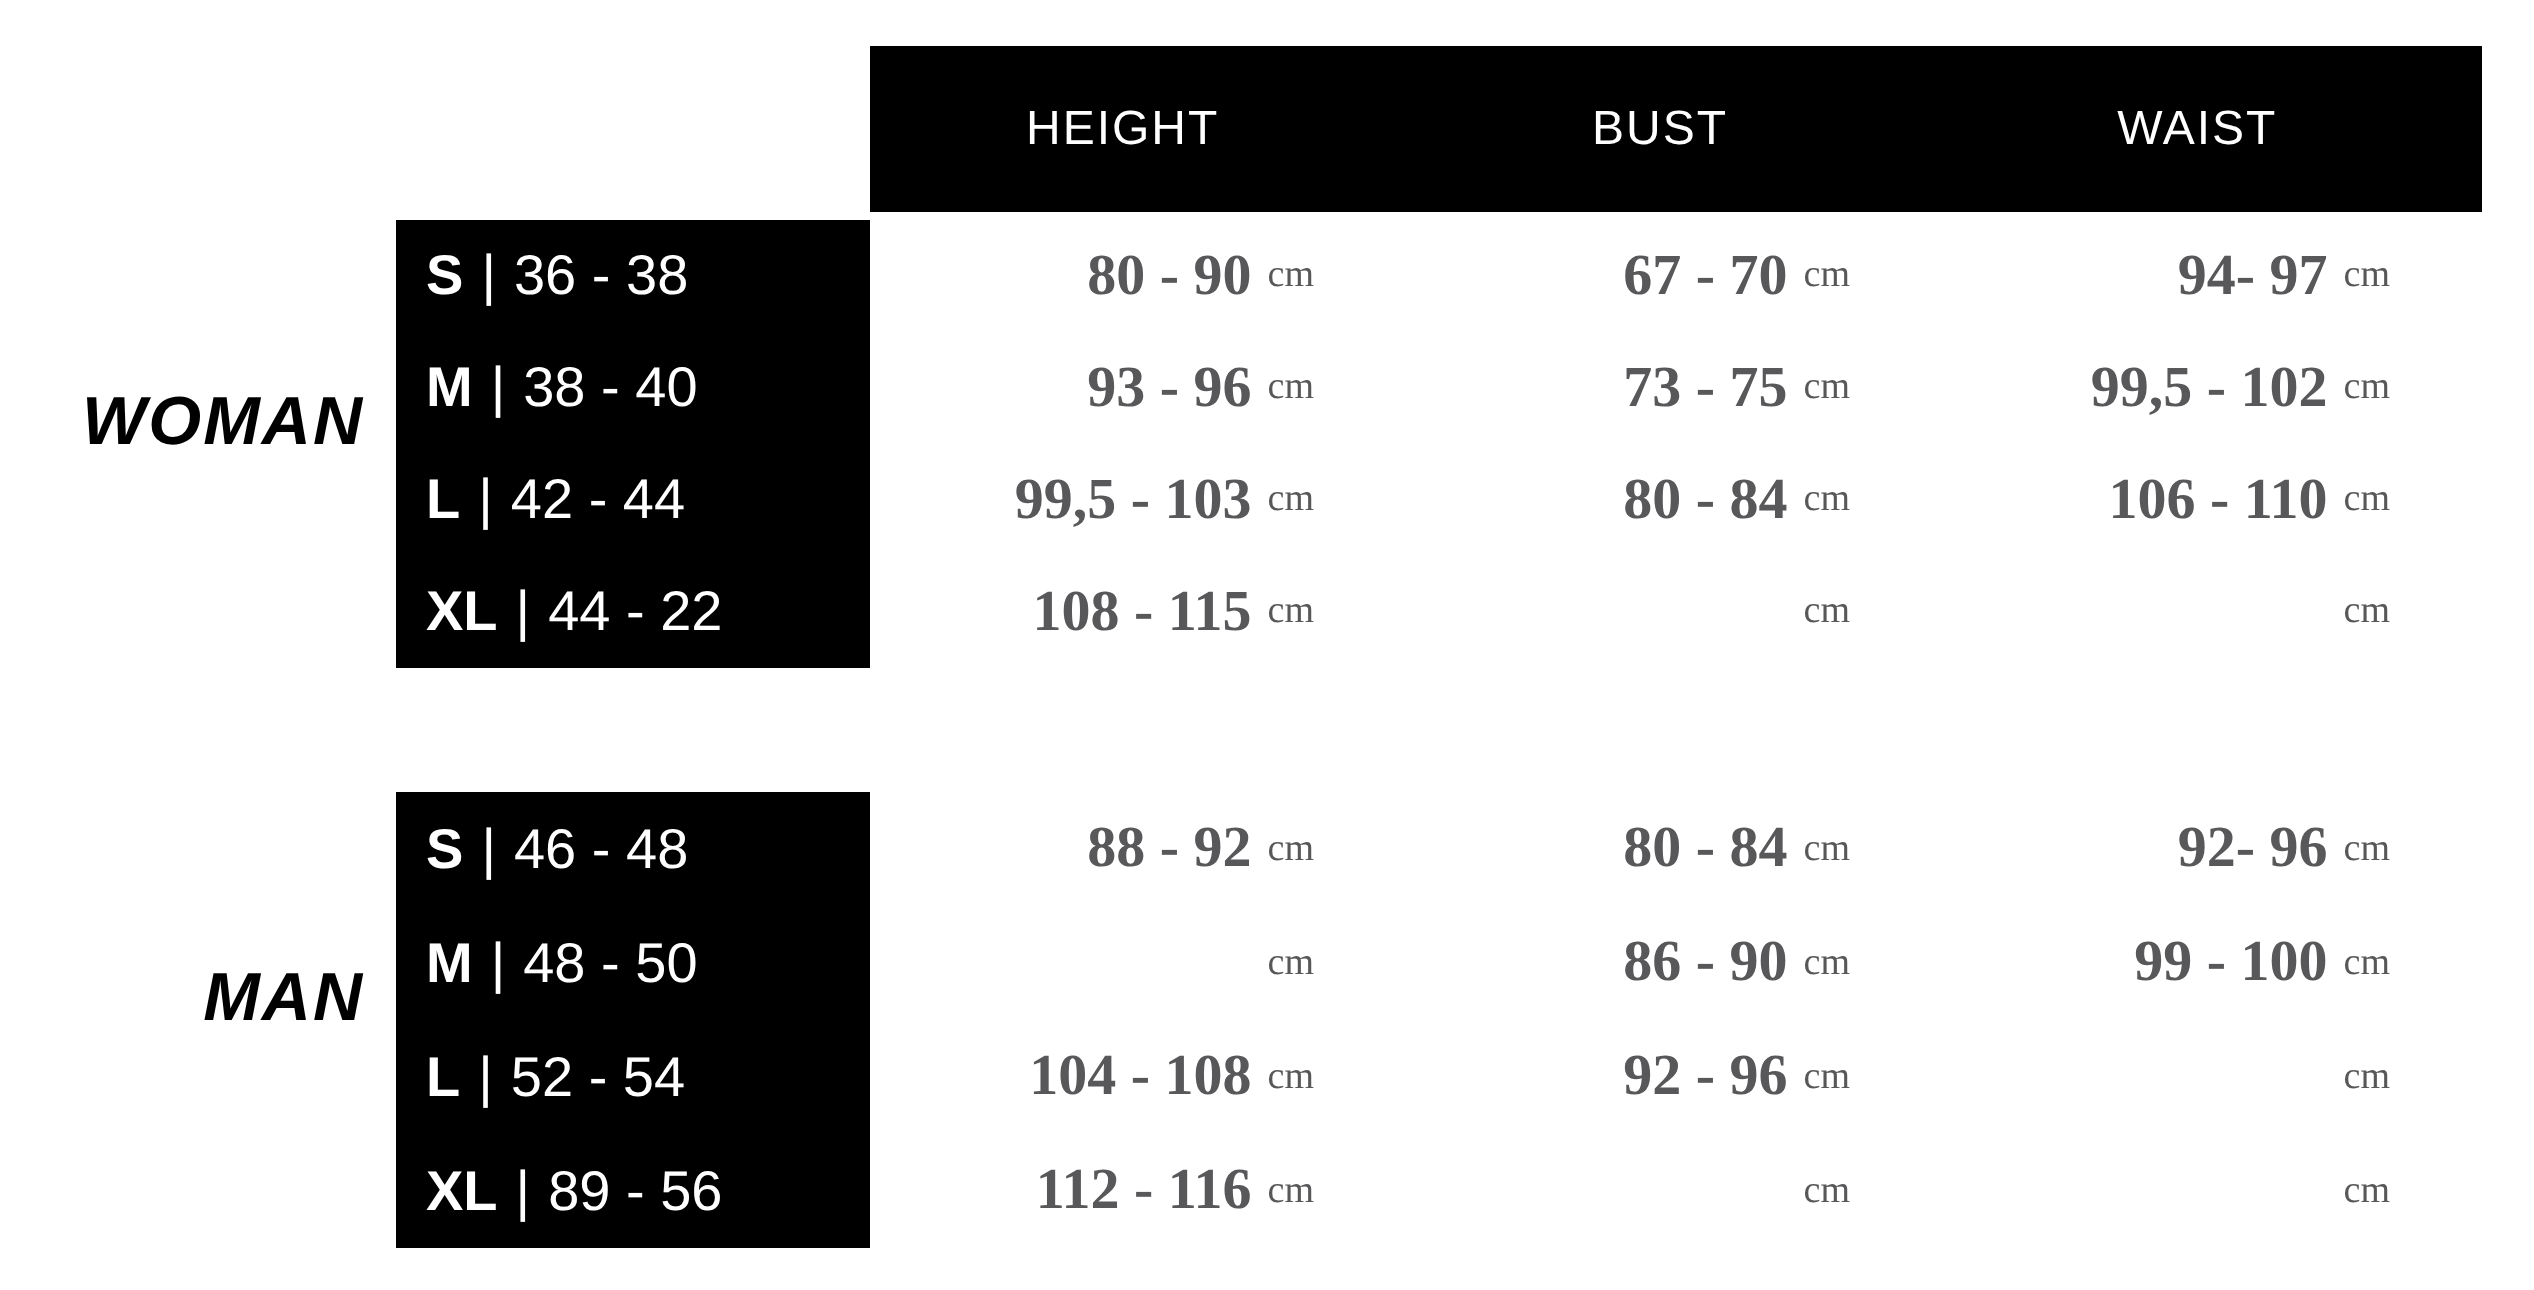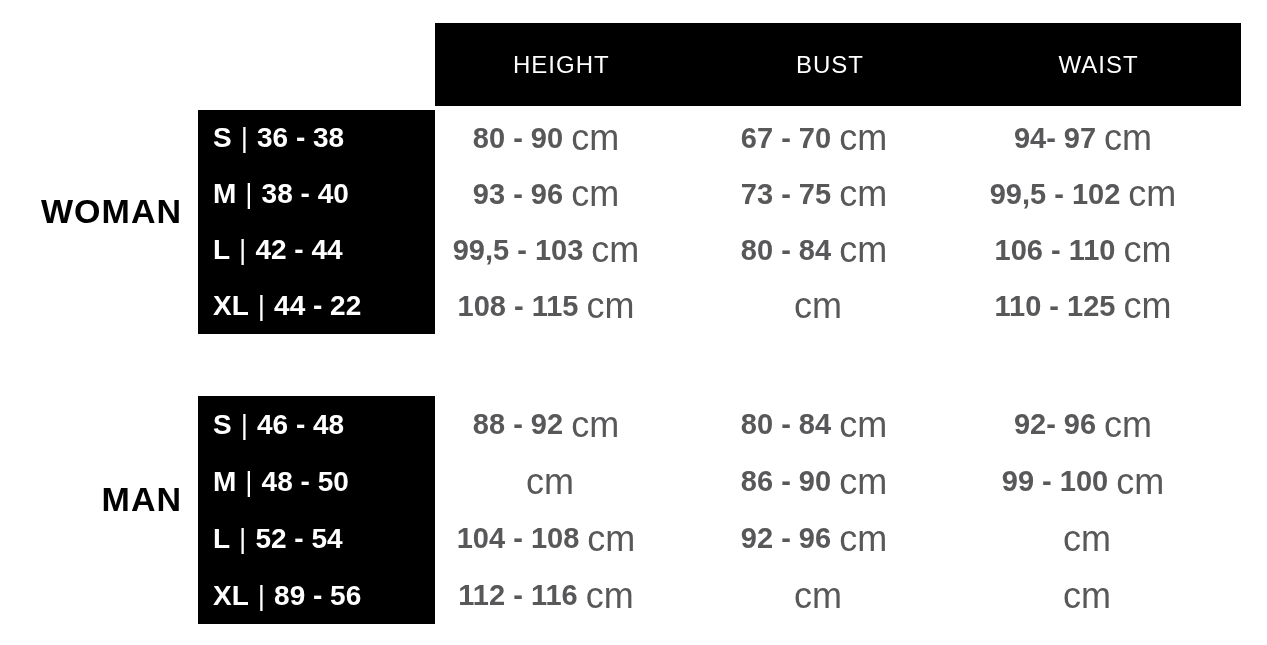--- a/index.html
+++ b/index.html
@@ -29,39 +29,39 @@
     display:grid;
     grid-template-columns:198px 237px 268px 268px 270px;
   }
   .section-woman { top:110px; grid-auto-rows:56px; }
   .section-man   { top:396px; grid-auto-rows:57px; }
   .section-label {
     grid-column:1; grid-row:1 / span 4;
     display:flex; align-items:center; justify-content:flex-end;
     padding-right:16px;
     transform:translateY(-11px);
-    font-weight:bold;
+    font-style:italic; font-weight:bold;
     font-size:34px; letter-spacing:1px;
     color:#000000;
   }
   .row { display:contents; }
   .cell { display:flex; align-items:center; }
   .size-cell {
     background:#000000; color:#ffffff;
     padding-left:15px; font-size:28px; white-space:nowrap;
   }
   .sz  { font-weight:bold; }
   .sep { font-weight:400; margin:0 9px; }
-  .rng { font-weight:700; }
+  .rng { font-weight:400; }
   .val-cell {
-    justify-content:center; padding-right:46px;
+    justify-content:flex-end; padding-right:46px;
     font-size:29px; font-weight:bold;
-    color:#58585a; white-space:nowrap;
-  }
-  .unit { font-weight:400; font-size:36px; margin-left:8px; color:#58585a; }
+    color:#58585a; white-space:nowrap;font-family:Liberation Serif, serif;
+  }
+  .unit { font-weight:400; font-size:19px; margin-left:8px; color:#58585a; }
 </style>
 </head>
 <body>
 
 <div class="canvas">
 
   <div class="header-bar">
     <div class="hcell">HEIGHT</div>
     <div class="hcell">BUST</div>
     <div class="hcell">WAIST</div>
@@ -137,21 +137,20 @@
       <span class="rng">44 - 22</span>
     </div>
     <div class="cell val-cell">
       <span class="num">108 - 115</span>
       <span class="unit">cm</span>
     </div>
     <div class="cell val-cell">
       <span class="unit">cm</span>
     </div>
     <div class="cell val-cell">
-      <span class="num">110 - 125</span>
       <span class="unit">cm</span>
     </div>
   </div>
 </section>
 
   <section class="size-section section-man">
     <div class="section-label">MAN</div>
 
   <div class="row">
     <div class="cell size-cell">

